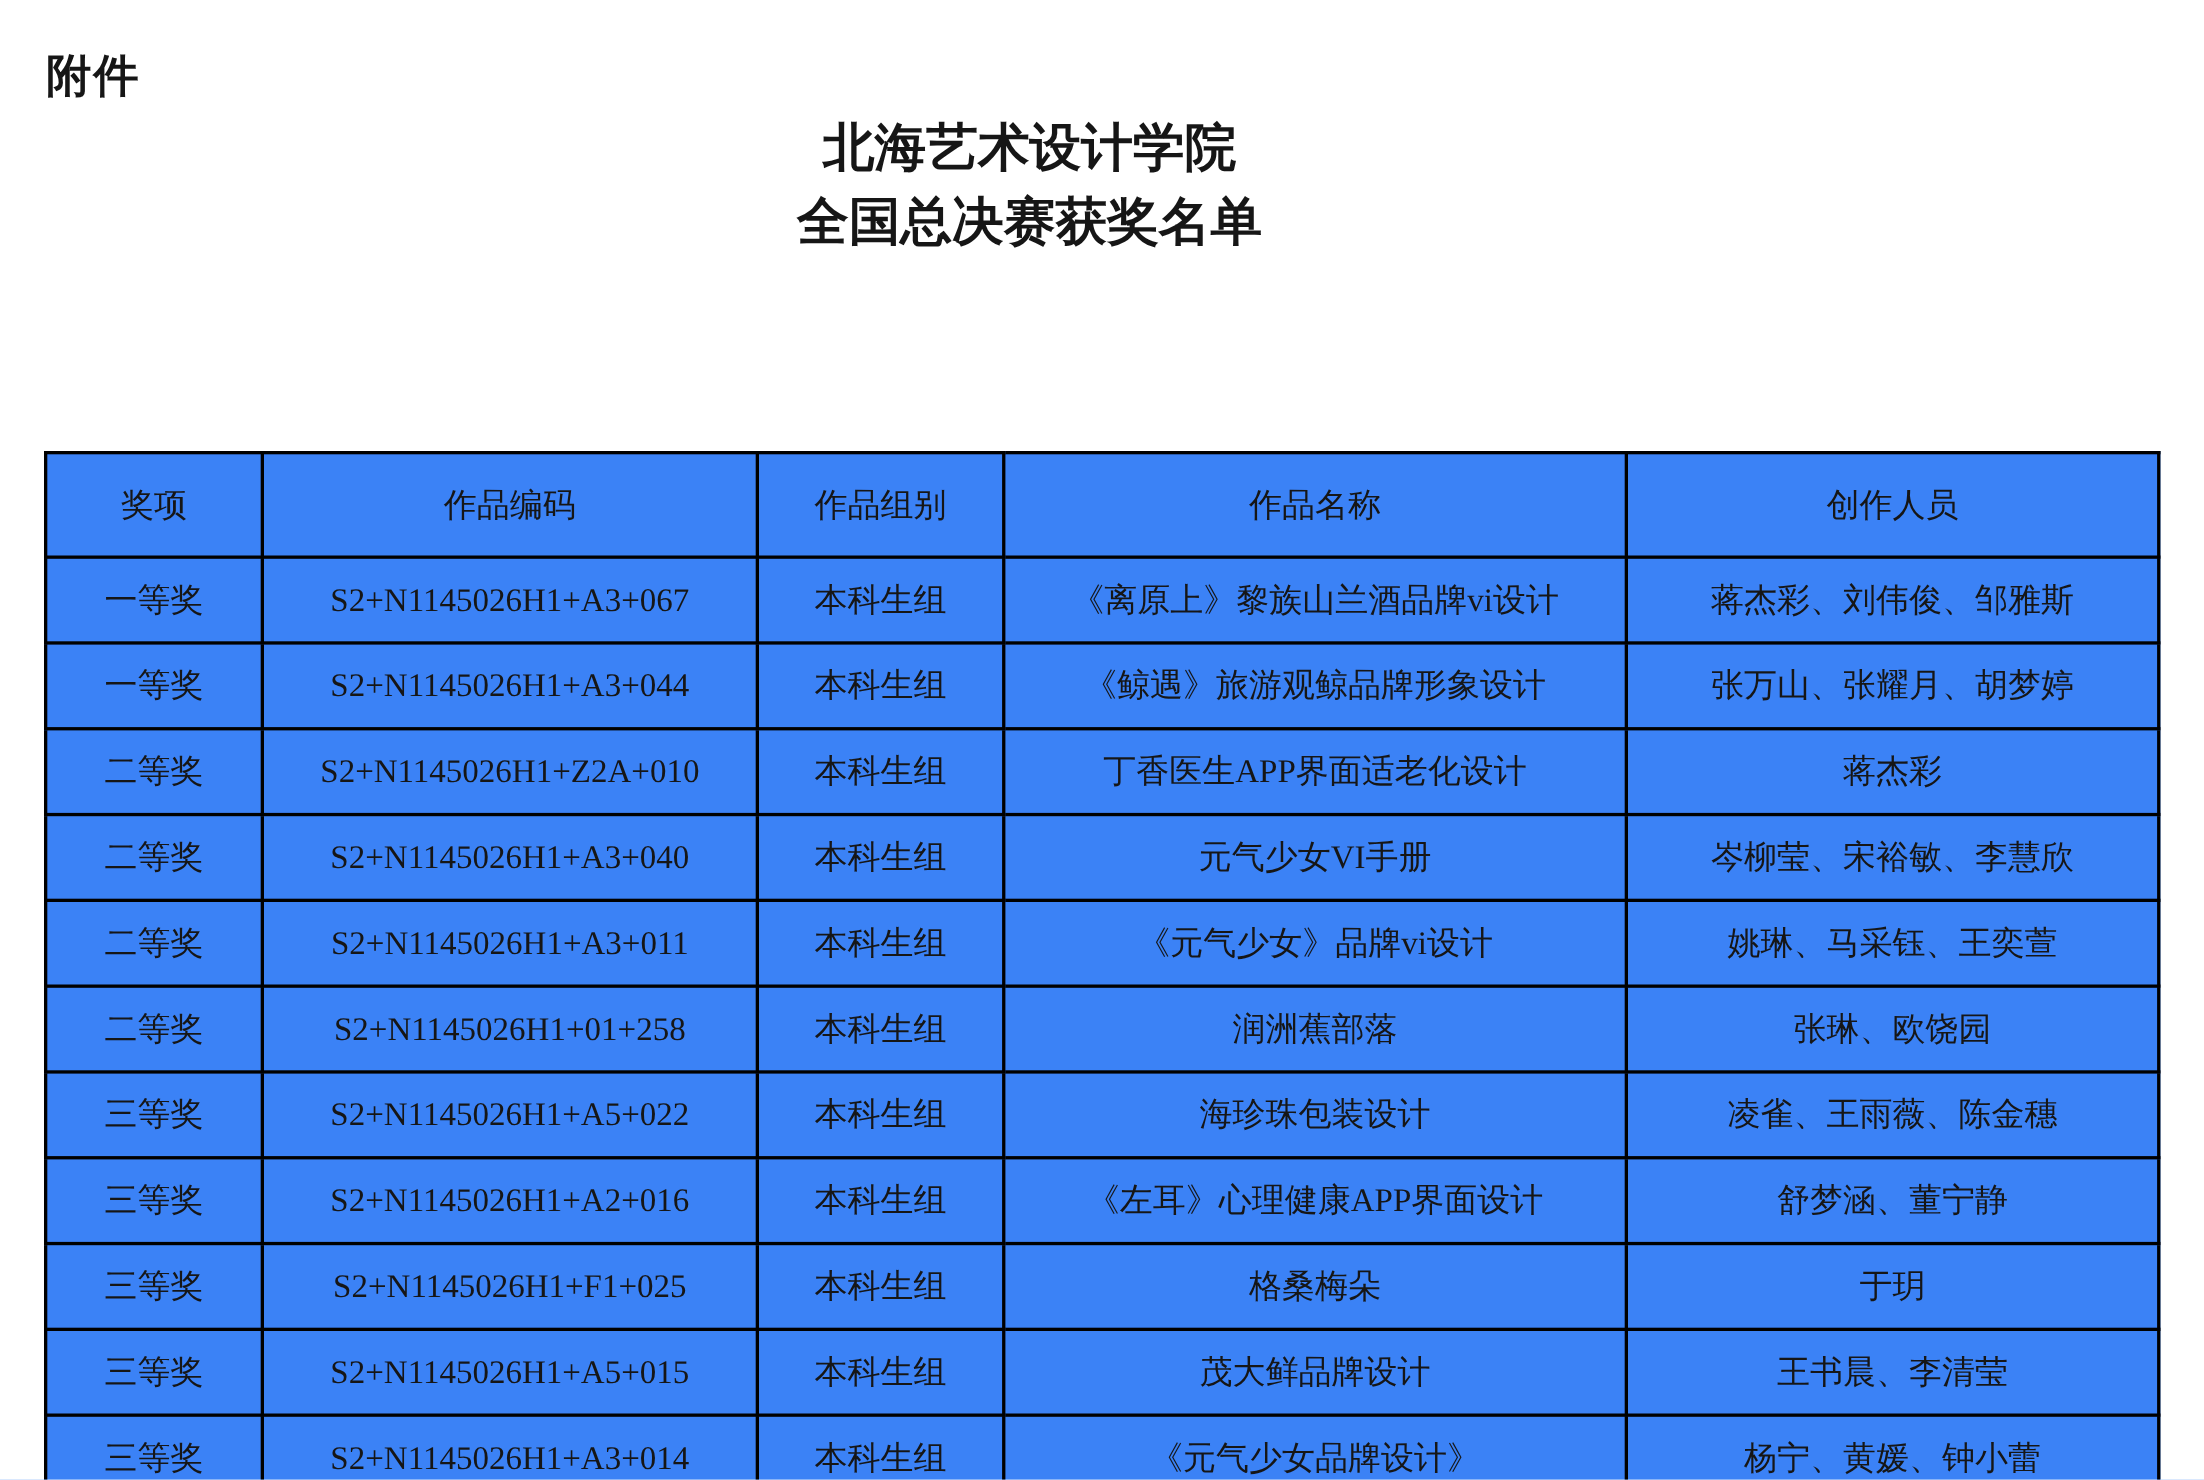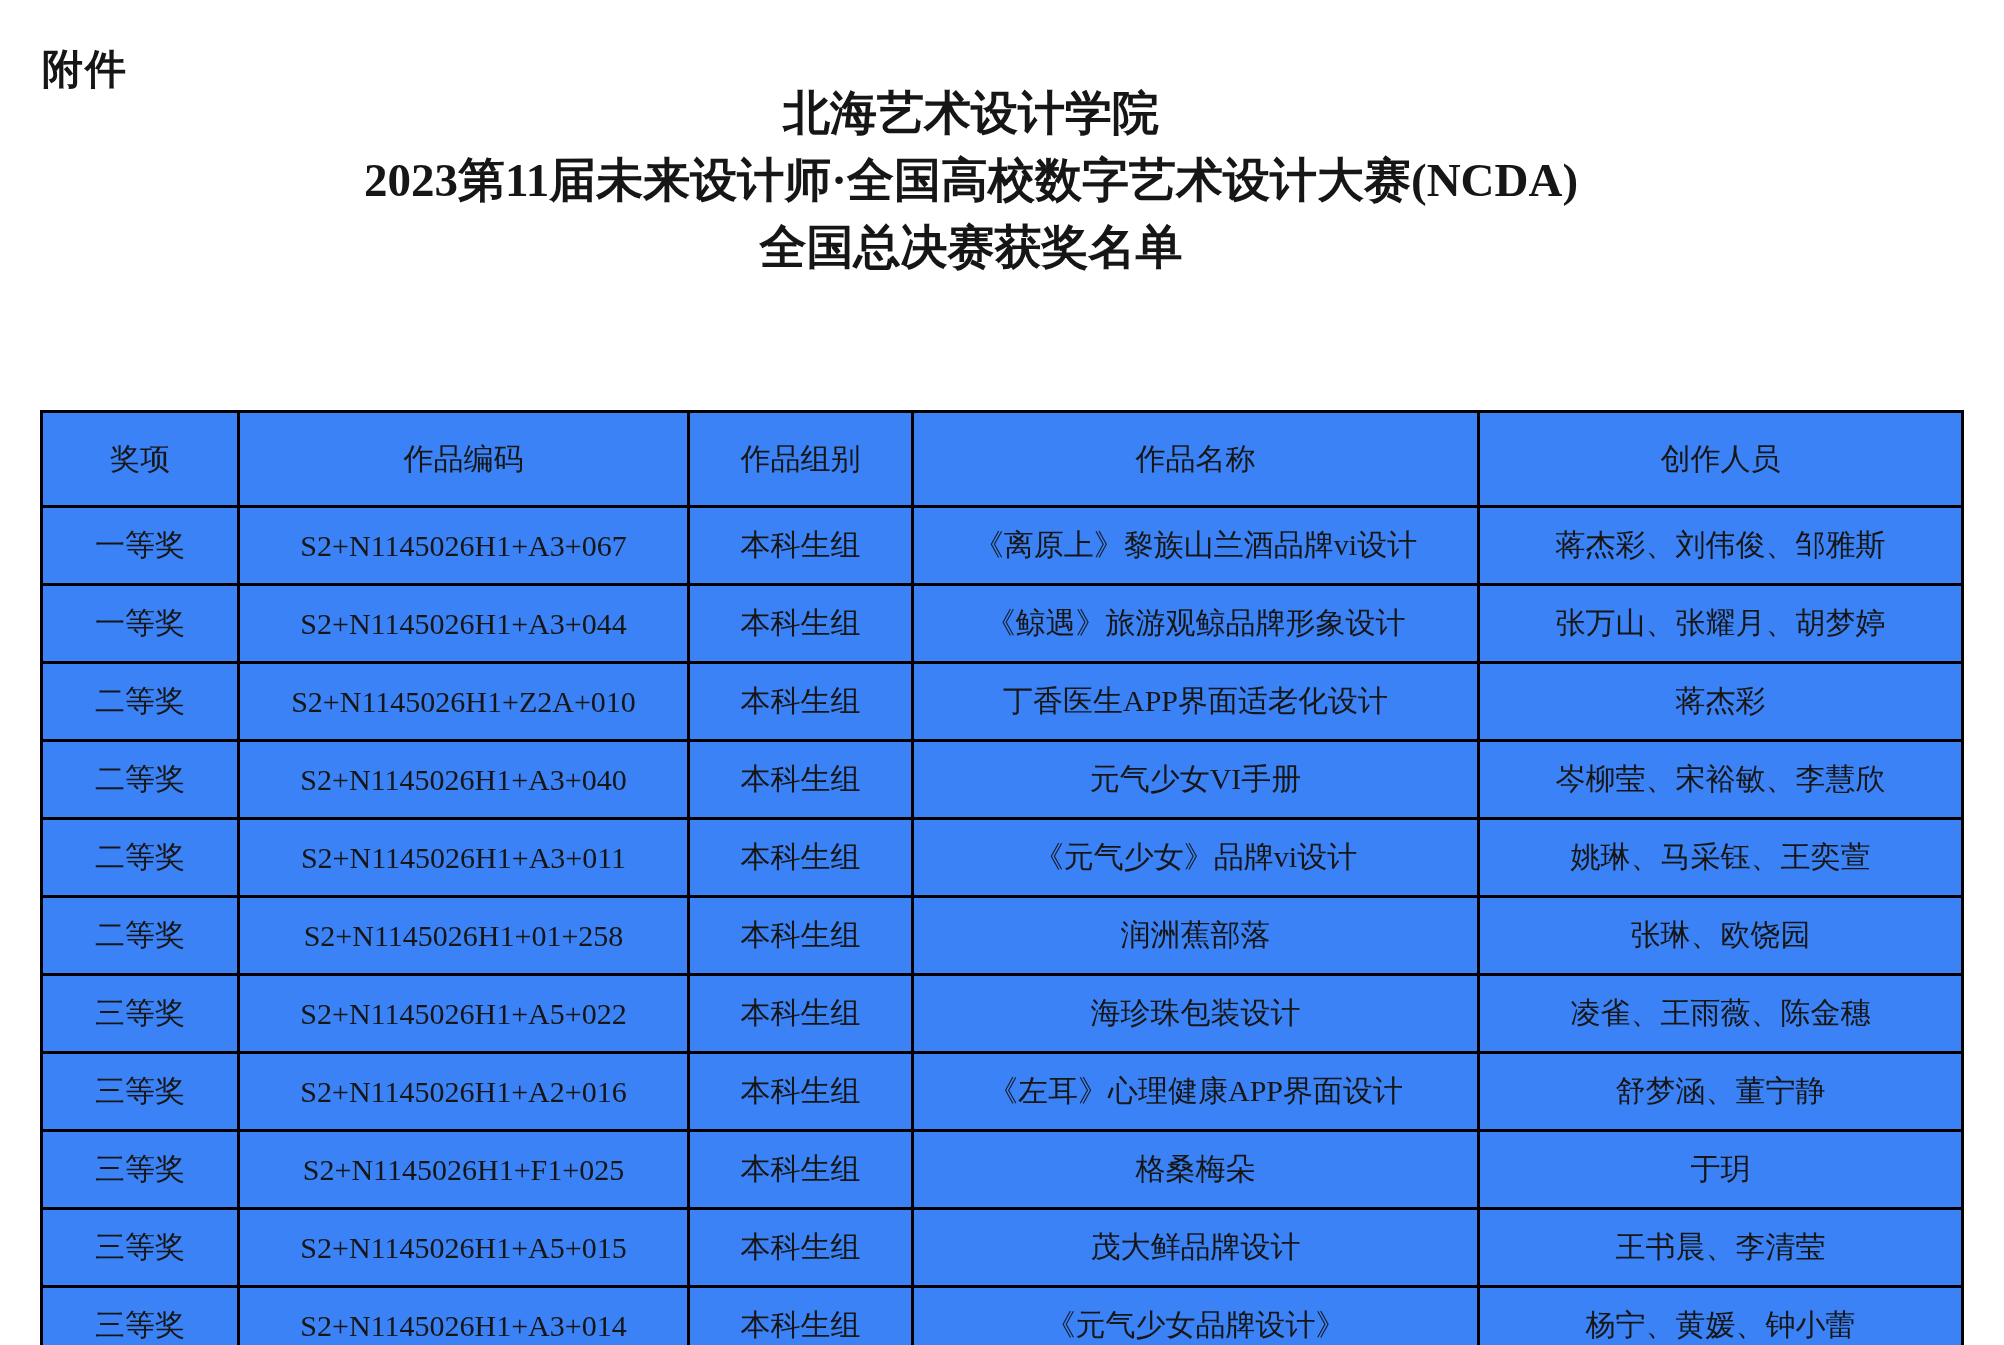--- a/index.html
+++ b/index.html
@@ -23,24 +23,23 @@
     position: absolute;
     left: 42px;
     top: 42px;
     font-size: 41px;
     font-weight: 700;
     letter-spacing: 2px;
   }
   .titles {
     position: absolute;
     left: 0;
-    top: 80px;
+    top: 102px;
     width: 1872px;
     text-align: center;
-    margin-left: 35px;
   }
   .title-line {
     font-size: 47px;
     font-weight: 700;
     line-height: 67px;
     white-space: nowrap;
   }
   table.award-table {
     position: absolute;
     left: 40px;
@@ -66,21 +65,20 @@
 </style>
 </head>
 <body>
 
 <div class="page">
 
   <div class="attachment">附件</div>
 
   <div class="titles">
     <div class="title-line">北海艺术设计学院</div>
-    <div class="title-line">2023第11届未来设计师·全国高校数字艺术设计大赛(NCDA)</div>
     <div class="title-line">全国总决赛获奖名单</div>
   </div>
 
   <table class="award-table">
     <colgroup>
       <col style="width:197px">
       <col style="width:450px">
       <col style="width:224px">
       <col style="width:566px">
       <col style="width:484px">

